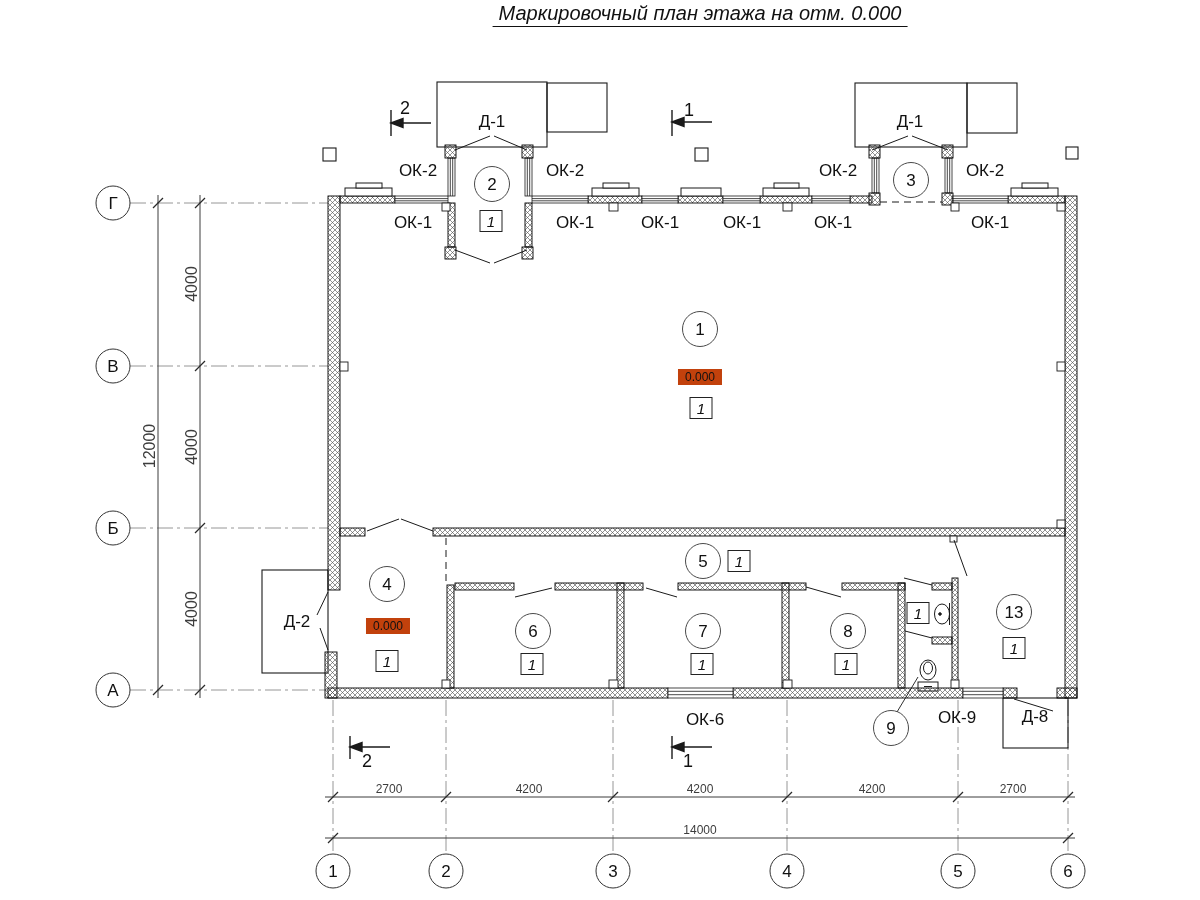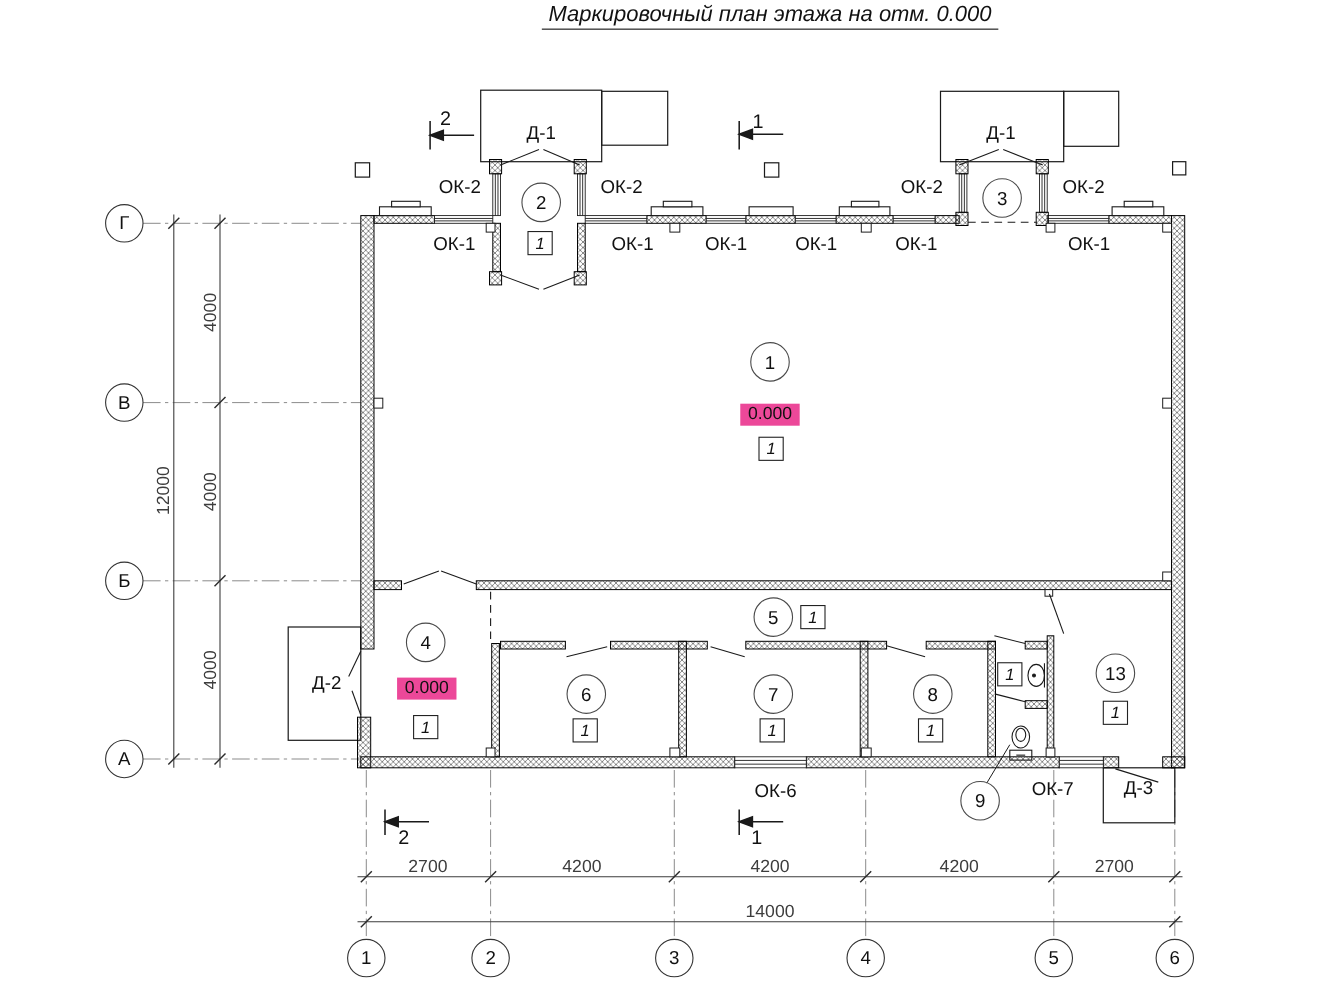--- a/index.html
+++ b/index.html
@@ -4,30 +4,30 @@
 <style>
   html,body{margin:0;padding:0;background:#fff;}
   #plan{position:relative;width:1200px;height:900px;background:#ffffff;overflow:hidden;
         font-family:"Liberation Sans",sans-serif;}
   #drawing{position:absolute;left:0;top:0;}
   #labels{position:absolute;left:0;top:0;width:1200px;height:900px;}
   .pl{position:absolute;transform:translate(-50%,-50%);color:#111;white-space:nowrap;
       font-family:"Liberation Sans",sans-serif;line-height:1;}
   .title{font-size:20px;font-style:italic;border-bottom:1.4px solid #111;padding:0 6px 3px 6px;}
   .lbl{font-size:17px;}
-  .dim{font-size:16px;color:#3d3d3d;}
+  .dim{font-size:12px;color:#3d3d3d;}
   .dimv{font-size:16px;color:#3d3d3d;transform:translate(-50%,-50%) rotate(-90deg);}
   .sec{font-size:18px;}
   .axis-circle{width:33px;height:33px;border:1.2px solid #333;border-radius:50%;
       display:flex;align-items:center;justify-content:center;font-size:17px;background:#fff;}
   .room-circle{width:34px;height:34px;border:1px solid #4a4a4a;border-radius:50%;
       display:flex;align-items:center;justify-content:center;font-size:17px;background:rgba(255,255,255,0);}
   .box{width:21px;height:20px;border:1.2px solid #222;display:flex;align-items:center;
       justify-content:center;font-style:italic;font-size:15px;background:#fff;}
-  .elev{background:#ec4899;font-size:16px;padding:2px 7px;}
+  .elev{background:#c2410c;font-size:12px;padding:2px 7px;}
 </style>
 </head>
 <body>
 
 <div id="plan">
 
   <svg id="drawing" width="1200" height="900" viewBox="0 0 1200 900">
     <defs>
       <pattern id="h" width="5" height="5" patternUnits="userSpaceOnUse">
         <path d="M0,5 L5,0 M0,0 L5,5" stroke="#4c4c4c" stroke-width="0.6"></path>
@@ -310,25 +310,25 @@
       <div class="pl lbl" style="left: 575px; top: 222px;">ОК-1</div>
       <div class="pl lbl" style="left: 660px; top: 222px;">ОК-1</div>
       <div class="pl lbl" style="left: 742px; top: 222px;">ОК-1</div>
       <div class="pl lbl" style="left: 833px; top: 222px;">ОК-1</div>
       <div class="pl lbl" style="left: 990px; top: 222px;">ОК-1</div>
       <div class="pl lbl" style="left: 418px; top: 170px;">ОК-2</div>
       <div class="pl lbl" style="left: 565px; top: 170px;">ОК-2</div>
       <div class="pl lbl" style="left: 838px; top: 170px;">ОК-2</div>
       <div class="pl lbl" style="left: 985px; top: 170px;">ОК-2</div>
       <div class="pl lbl" style="left: 705px; top: 719px;">ОК-6</div>
-      <div class="pl lbl" style="left: 957px; top: 717px;">ОК-7</div>
+      <div class="pl lbl" style="left: 957px; top: 717px;">ОК-9</div>
       <div class="pl lbl" style="left: 492px; top: 121px;">Д-1</div>
       <div class="pl lbl" style="left: 910px; top: 121px;">Д-1</div>
       <div class="pl lbl" style="left: 297px; top: 621px;">Д-2</div>
-      <div class="pl lbl" style="left: 1035px; top: 716px;">Д-3</div>
+      <div class="pl lbl" style="left: 1035px; top: 716px;">Д-8</div>
       <div class="pl sec" style="left: 405px; top: 108px;">2</div>
       <div class="pl sec" style="left: 689px; top: 110px;">1</div>
       <div class="pl sec" style="left: 367px; top: 761px;">2</div>
       <div class="pl sec" style="left: 688px; top: 761px;">1</div>
       <div class="pl dimv" style="left: 192px; top: 284px;">4000</div>
       <div class="pl dimv" style="left: 192px; top: 447px;">4000</div>
       <div class="pl dimv" style="left: 192px; top: 609px;">4000</div>
       <div class="pl dimv" style="left: 150px; top: 446px;">12000</div>
       <div class="pl dim" style="left: 389px; top: 789px;">2700</div>
       <div class="pl dim" style="left: 529px; top: 789px;">4200</div>

